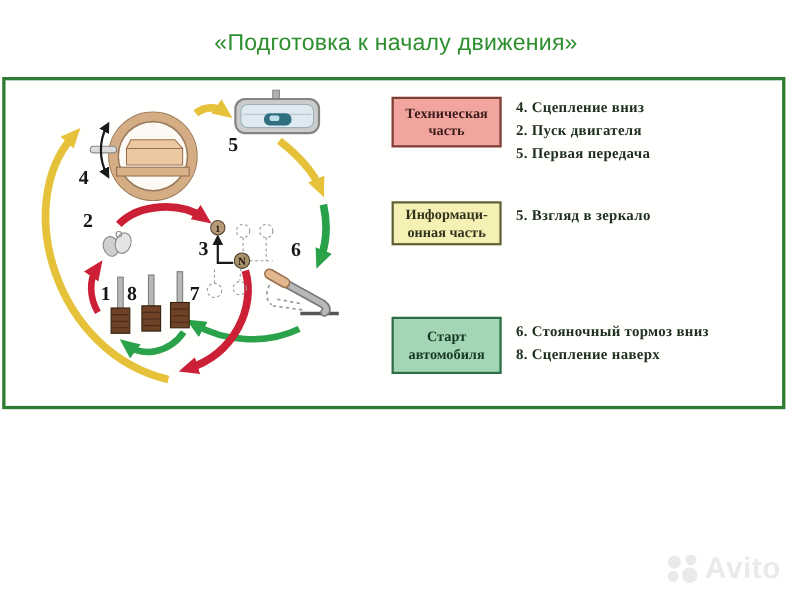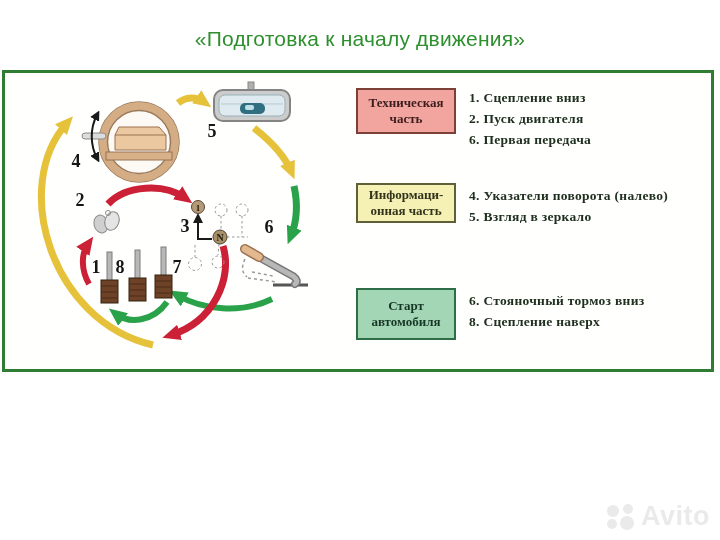--- a/index.html
+++ b/index.html
@@ -159,31 +159,30 @@
       <line x1="247" y1="199" x2="268" y2="203" stroke="#999" stroke-width="1.5" stroke-dasharray="3,3"></line>
     </g>
     <text class="num" x="264" y="160" text-anchor="middle">6</text>
   </svg>
 
   <div class="group-box box-technical">
     <span>Техническая</span>
     <span>часть</span>
   </div>
   <div class="steps steps-1">
-    <div>1. Сцепление вниз</div>
+    <div>4. Сцепление вниз</div>
     <div>2. Пуск двигателя</div>
-    <div>6. Первая передача</div>
+    <div>5. Первая передача</div>
   </div>
 
   <div class="group-box box-info">
     <span>Информаци-</span>
     <span>онная часть</span>
   </div>
   <div class="steps steps-2">
-    <div>4. Указатели поворота (налево)</div>
     <div>5. Взгляд в зеркало</div>
   </div>
 
   <div class="group-box box-start">
     <span>Старт</span>
     <span>автомобиля</span>
   </div>
   <div class="steps steps-3">
     <div>6. Стояночный тормоз вниз</div>
     <div>8. Сцепление наверх</div>

